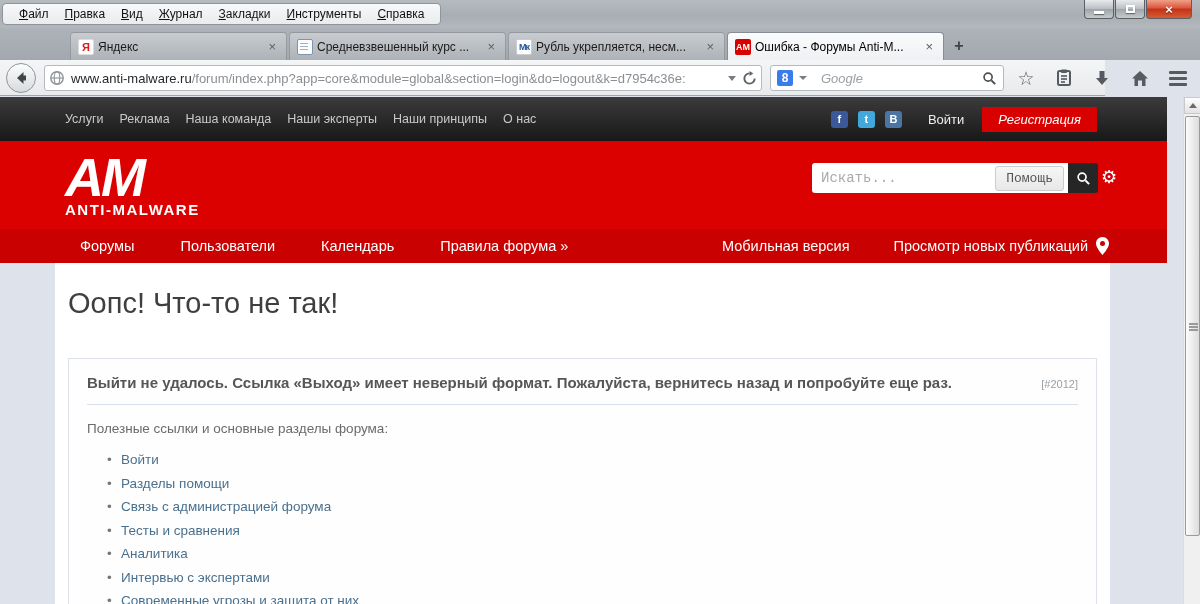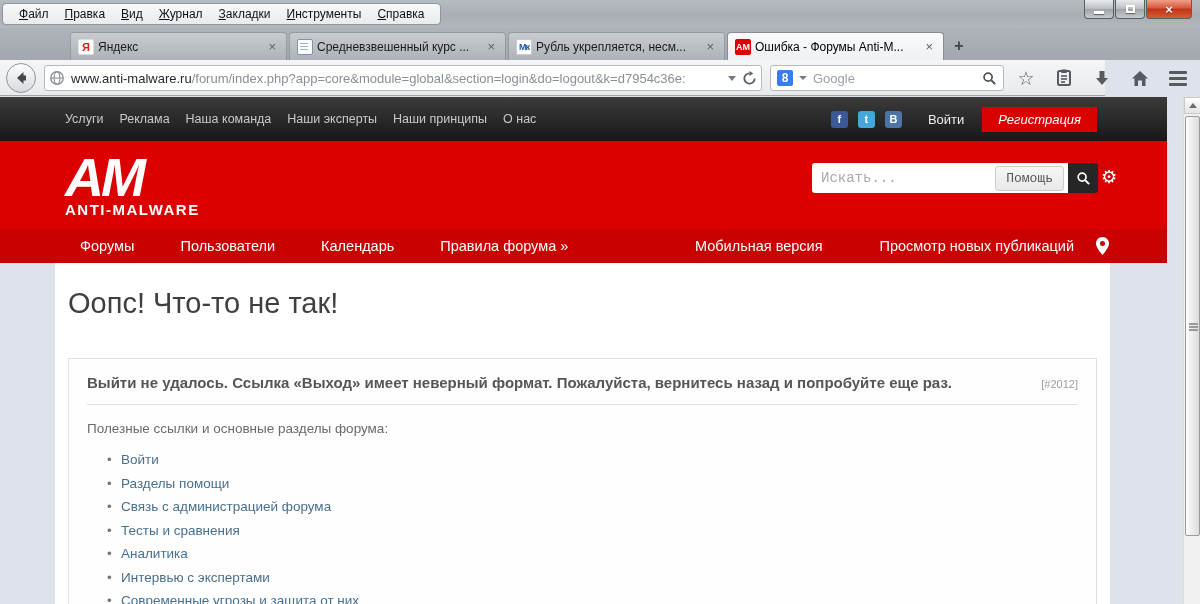--- a/index.html
+++ b/index.html
@@ -48,21 +48,21 @@
     background:linear-gradient(180deg,#fcfdfd,#d8dbde); border:1px solid #8f959b; display:flex; align-items:center; justify-content:center; }
   .urlbar { position:absolute; left:44px; top:5px; width:718px; height:26px; background:#fff;
     border:1px solid #b5bac1; border-radius:3px; display:flex; align-items:center; padding:0 4px; }
   .url-text { flex:1; font-size:13px; color:#8a8f94; white-space:nowrap; overflow:hidden; margin-left:6px; }
   .url-host { color:#24292e; }
   .caret-down { width:0; height:0; border-left:4px solid transparent; border-right:4px solid transparent; border-top:5px solid #777d83; margin:0 6px; }
   .searchbar { position:absolute; left:770px; top:5px; width:234px; height:26px; background:#fff;
     border:1px solid #b5bac1; border-radius:3px; display:flex; align-items:center; padding:0 6px; }
   .g-favicon { width:16px; height:16px; background:#3b7ced; color:#fff; border-radius:2px; font-size:12px; font-weight:bold;
     display:flex; align-items:center; justify-content:center; }
-  .search-ph { flex:1; font-size:13px; color:#9aa0a6; }
+  .search-ph { flex:1; font-size:13px; font-style:italic; color:#9aa0a6; margin-left:8px; }
   .tool-icon { position:absolute; top:7px; width:24px; height:22px; display:flex; align-items:center; justify-content:center; color:#5b6166; }
   .star-glyph { font-size:19px; color:#555b60; line-height:1; }
   .hamburger { display:flex; flex-direction:column; gap:3px; }
   .hamburger span { display:block; width:18px; height:3px; background:#555b60; border-radius:1px; }
 
   
   .site { position:absolute; top:97px; left:0; width:1167px; height:507px; overflow:hidden; background:#dde2eb; }
   .blackbar { position:absolute; top:0; left:0; width:1167px; height:44px;
     background:linear-gradient(180deg,#3b3b3b 0%,#181818 100%); display:flex; align-items:center; }
   .blackbar-links { display:flex; gap:16px; margin-left:65px; }
@@ -83,21 +83,21 @@
   .hdr-search-ph { flex:1; color:#aaa; font-size:14px; padding-left:9px; }
   .help-btn { background:linear-gradient(180deg,#f6f6f6,#e8e8e8); border:1px solid #ccc; border-radius:3px;
     color:#555; font-size:13px; padding:4px 10px; margin-right:4px; }
   .hdr-search-btn { position:absolute; left:1068px; top:22px; width:30px; height:30px; background:#262626;
     border-radius:0 3px 3px 0; display:flex; align-items:center; justify-content:center; }
   .gear-btn { position:absolute; left:1101px; top:27px; color:#fff; font-size:18px; line-height:1; }
 
   .rednav { position:absolute; top:132px; left:0; width:1167px; height:34px; background:#c90101;
     display:flex; align-items:center; color:#fff; font-size:14.5px; }
   .rednav-left { display:flex; gap:46px; margin-left:80px; }
-  .rednav-right { position:absolute; right:93px; display:flex; gap:57px; align-items:center; }
+  .rednav-right { position:absolute; right:79px; display:flex; gap:44px; align-items:center; }
   .rednav a, .rednav .nav-link { color:#fff; }
   .pin-wrap { position:absolute; right:58px; top:8px; }
 
   .page { position:absolute; top:166px; left:55px; width:1055px; height:431px; background:#fff; padding:24px 13px 0 13px; }
   .page-title { font-size:29px; font-weight:400; color:#3f3f3f; margin-bottom:38px; }
   .error-panel { border:1px solid #dde2e9; background:#fefefe; padding:15px 18px 10px 18px; }
   .error-row { display:flex; align-items:baseline; }
   .error-msg { font-size:15px; font-weight:bold; color:#565656; flex:1; }
   .error-code { font-size:11px; color:#9aa0a6; margin-left:12px; white-space:nowrap; }
   .error-hr { border:none; border-top:1px solid #d9e2ec; margin:13px 0 16px 0; }

